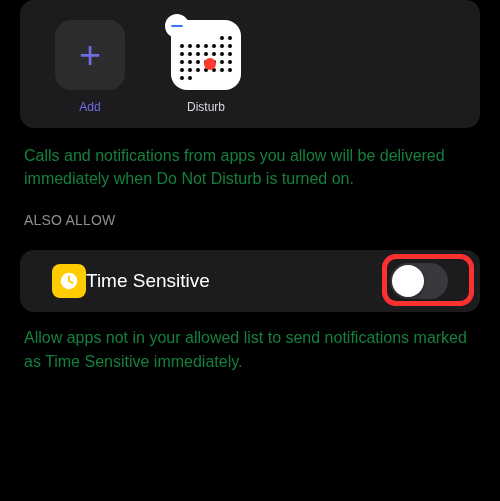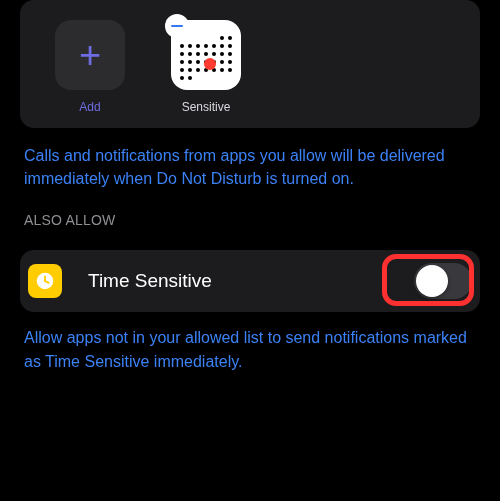--- a/index.html
+++ b/index.html
@@ -85,39 +85,39 @@
       text-align: center;
       white-space: nowrap;
     }
     .app-label.add-label {
       color: #6d6ce2;
     }
     .app-label.normal {
       color: #d9d9de;
     }
     .description {
-      color: #3b82f6;
+      color: #15803d;
       font-size: 16px;
       line-height: 1.45;
       padding: 4px 24px 22px 24px;
     }
     .section-header {
       color: #8e8e93;
       font-size: 14px;
       letter-spacing: 0.2px;
       padding: 0 24px 22px 24px;
     }
     .row-card {
       background: #1c1c1e;
       border-radius: 14px;
       margin: 0 20px 10px 20px;
-      padding: 13px 8px;
-      display: flex;
-      align-items: center;
-      gap: 26px;
+      padding: 13px 32px;
+      display: flex;
+      align-items: center;
+      gap: 0;
       position: relative;
     }
     .clock-icon {
       width: 34px;
       height: 34px;
       background: #ffcc00;
       border-radius: 8px;
       display: flex;
       align-items: center;
       justify-content: center;
@@ -250,21 +250,21 @@
               <span class="blank"></span>
               <span class="blank"></span>
               <span class="blank"></span>
               <span class="blank"></span>
               <span class="blank"></span>
           </div>
           <div class="cal-red"></div>
         </div>
         <div class="remove-badge"></div>
       </div>
-      <div class="app-label normal">Sensitive</div>
+      <div class="app-label normal">Disturb</div>
     </div>
 
   </div>
 </div>
 
 <div class="description">Calls and notifications from apps you allow will be delivered immediately when Do Not Disturb is turned on.</div>
 
 <div class="section-header">ALSO ALLOW</div>
 
 <div class="row-card">

